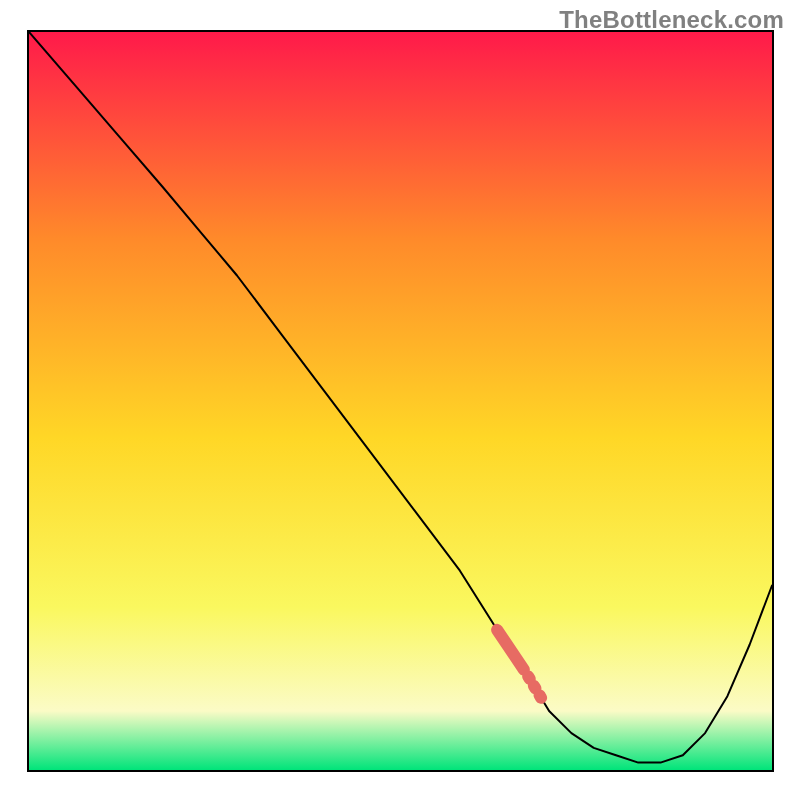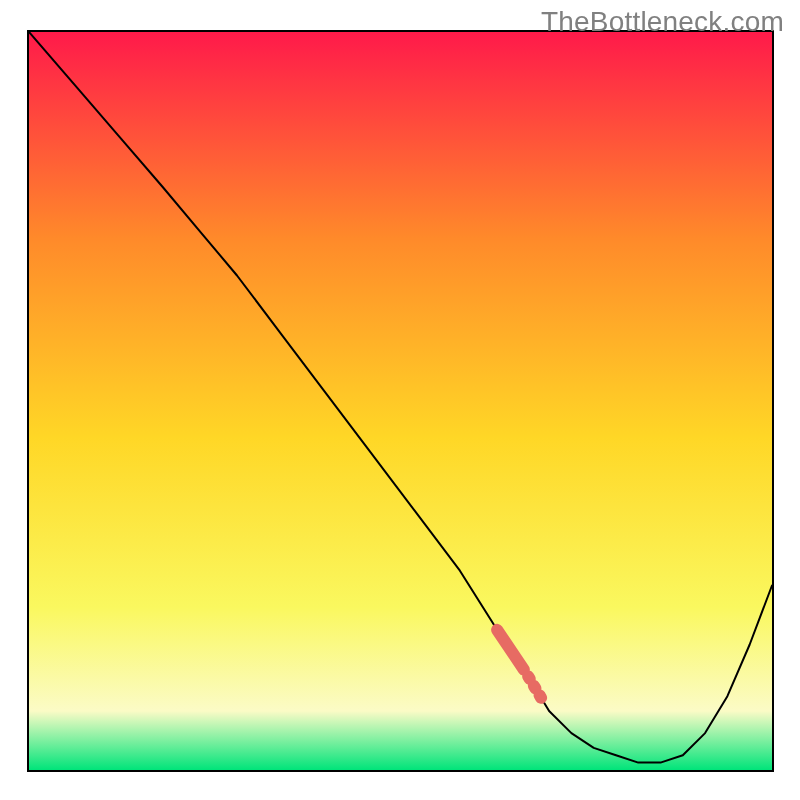--- a/index.html
+++ b/index.html
@@ -14,23 +14,23 @@
   .stage {
     position: relative;
     width: 800px;
     height: 800px;
   }
   .watermark {
     position: absolute;
     top: 6px;
     right: 16px;
     color: #808080;
-    font-size: 28px;
+    font-size: 24px;
     letter-spacing: 0.2px;
-    font-weight: 400;
+    font-weight: 700;
     z-index: 5;
   }
   .plot-outer {
     position: absolute;
     left: 27px;
     top: 30px;
     width: 747px;
     height: 742px;
     border: 2px solid #000;
     box-sizing: border-box;

